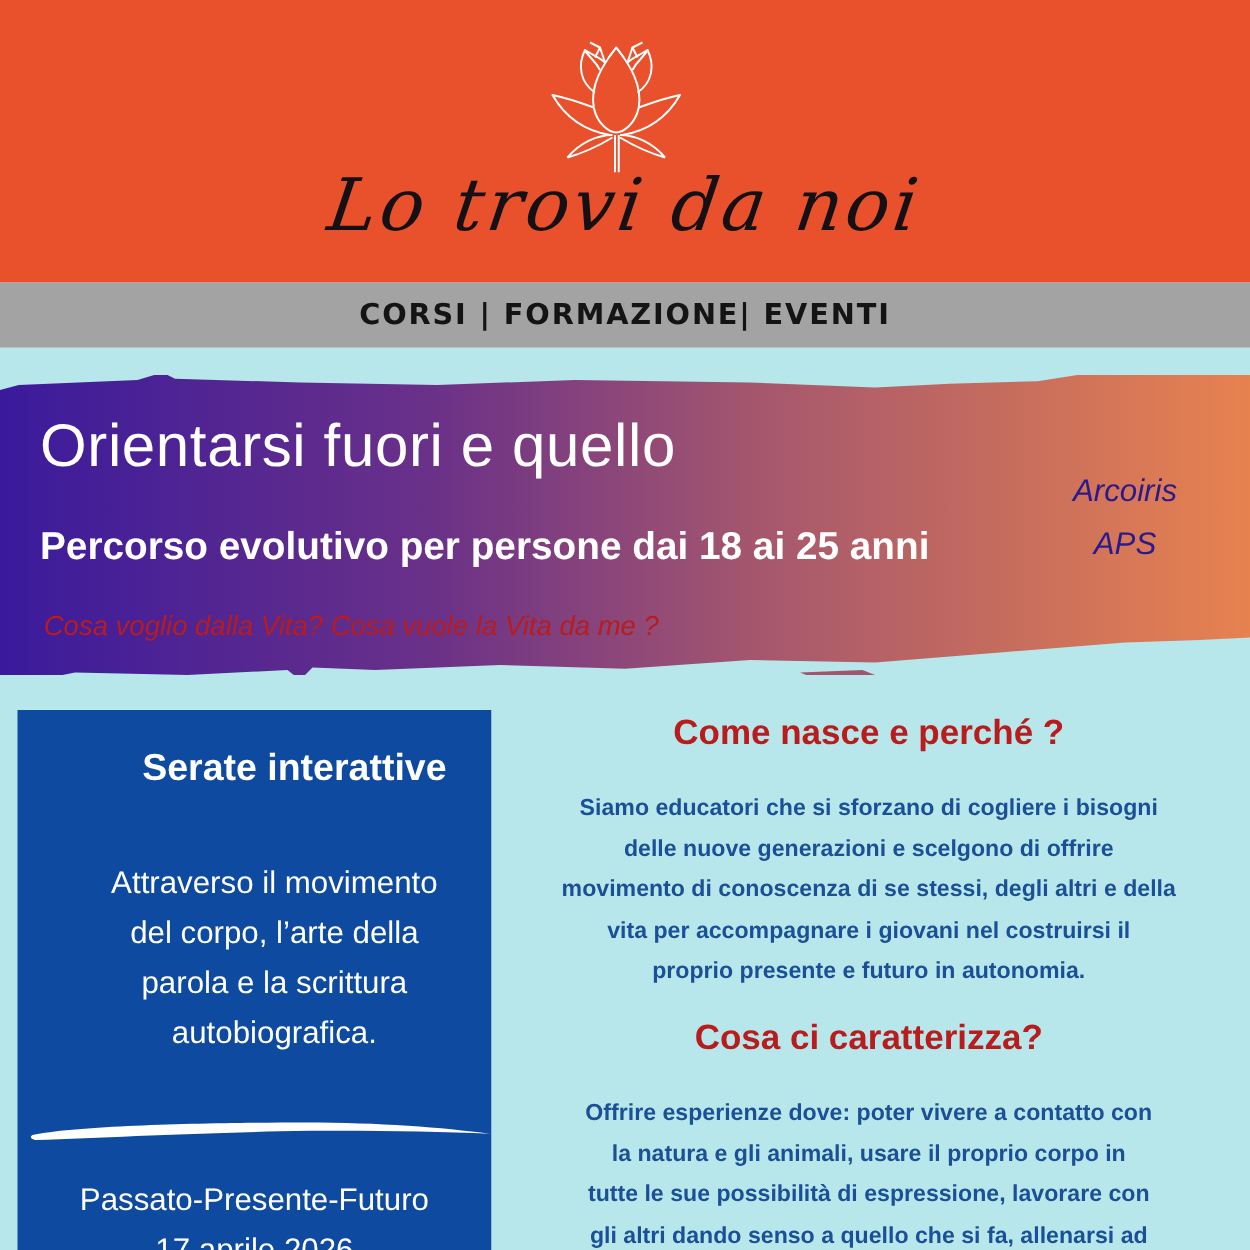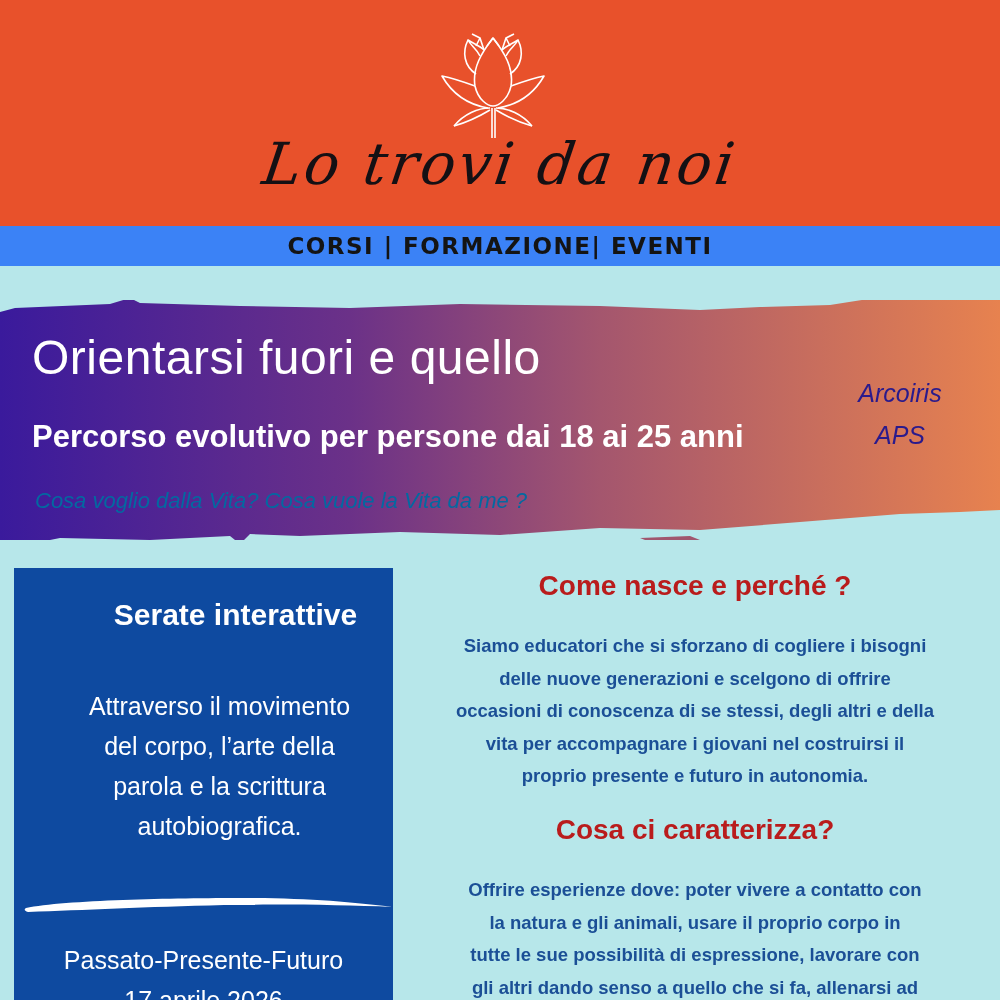--- a/index.html
+++ b/index.html
@@ -15,22 +15,22 @@
     }
     .script-title {
       position: absolute; left: 0; top: 130px; width: 1000px; text-align: center;
       font-family: "DejaVu Serif", serif; font-style: italic;
       font-size: 58px; color: #141014; letter-spacing: 3px;
       transform: skewX(-8deg);
       font-weight: normal;
     }
 
     .tagline-bar {
-      position: absolute; left: 0; top: 226px; width: 1000px; height: 40px;
-      background: #3b82f6;
+      position: absolute; left: 0; top: 226px; width: 1000px; height: 52px;
+      background: #a3a3a3;
       display: flex; align-items: center; justify-content: center;
     }
     .tagline {
       font-family: "DejaVu Sans", sans-serif; font-size: 23px; letter-spacing: 1.5px;
       color: #141414; font-weight: bold;
     }
 
     .banner {
       position: absolute; left: 0; top: 300px; width: 1000px; height: 240px;
     }
@@ -43,21 +43,21 @@
       letter-spacing: 0.5px;
     }
     .banner-subtitle {
       position: absolute; left: 32px; top: 119px;
       font-family: "Liberation Sans", sans-serif; font-weight: bold;
       font-size: 31px; color: #ffffff;
     }
     .banner-question {
       position: absolute; left: 35px; top: 188px;
       font-family: "Liberation Sans", sans-serif; font-style: italic;
-      font-size: 22px; color: #0369a1;
+      font-size: 22px; color: #b91c1c;
     }
     .org {
       position: absolute; left: 830px; top: 72px; width: 140px; text-align: center;
       font-family: "Liberation Sans", sans-serif; font-style: italic;
       font-size: 25px; color: #2a1a8c; line-height: 42px;
     }
 
     .blue-card {
       position: absolute; left: 14px; top: 568px; width: 379px; height: 440px;
       background: #0e4aa0;
@@ -166,21 +166,21 @@
     <div>Passato-Presente-Futuro</div>
     <div>17 aprile 2026</div>
   </div>
 </div>
 
 <div class="right-col">
   <div id="s1-title" class="section-title">Come nasce e perché ?</div>
   <div id="s1-body" class="section-body">
     <div>Siamo educatori che si sforzano di cogliere i bisogni</div>
     <div>delle nuove generazioni e scelgono di offrire</div>
-    <div>occasioni di conoscenza di se stessi, degli altri e della</div>
+    <div>movimento di conoscenza di se stessi, degli altri e della</div>
     <div>vita per accompagnare i giovani nel costruirsi il</div>
     <div>proprio presente e futuro in autonomia.</div>
   </div>
   <div id="s2-title" class="section-title">Cosa ci caratterizza?</div>
   <div id="s2-body" class="section-body">
     <div>Offrire esperienze dove: poter vivere a contatto con</div>
     <div>la natura e gli animali, usare il proprio corpo in</div>
     <div>tutte le sue possibilità di espressione, lavorare con</div>
     <div>gli altri dando senso a quello che si fa, allenarsi ad</div>
   </div>

